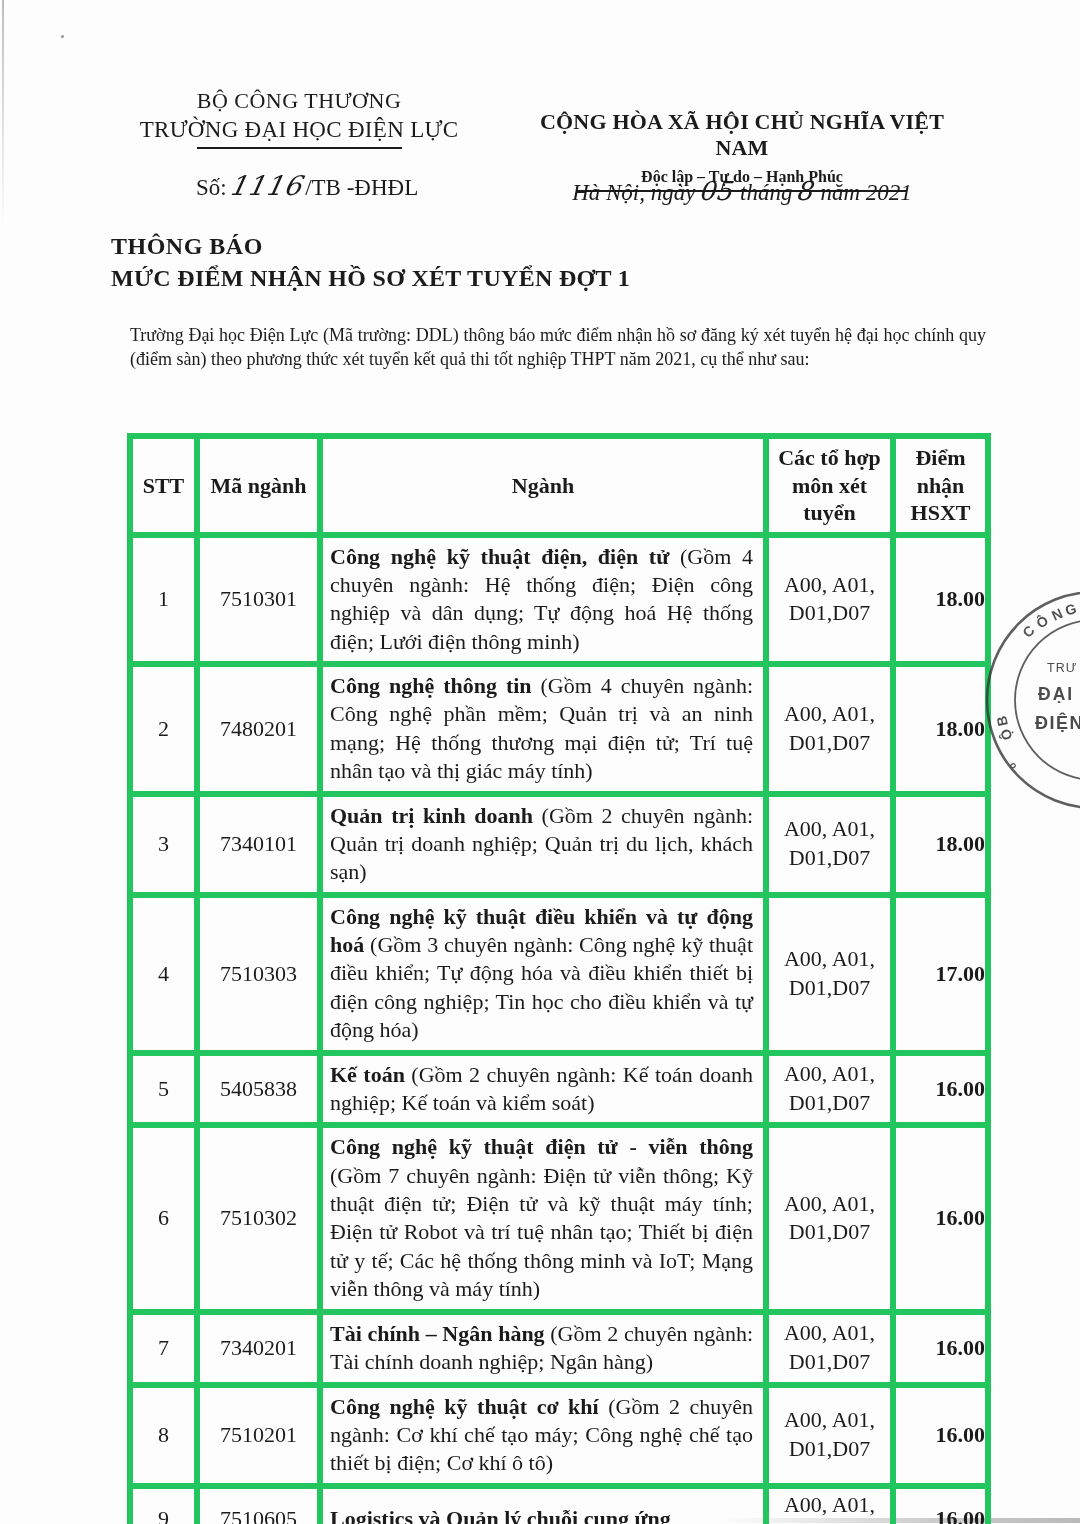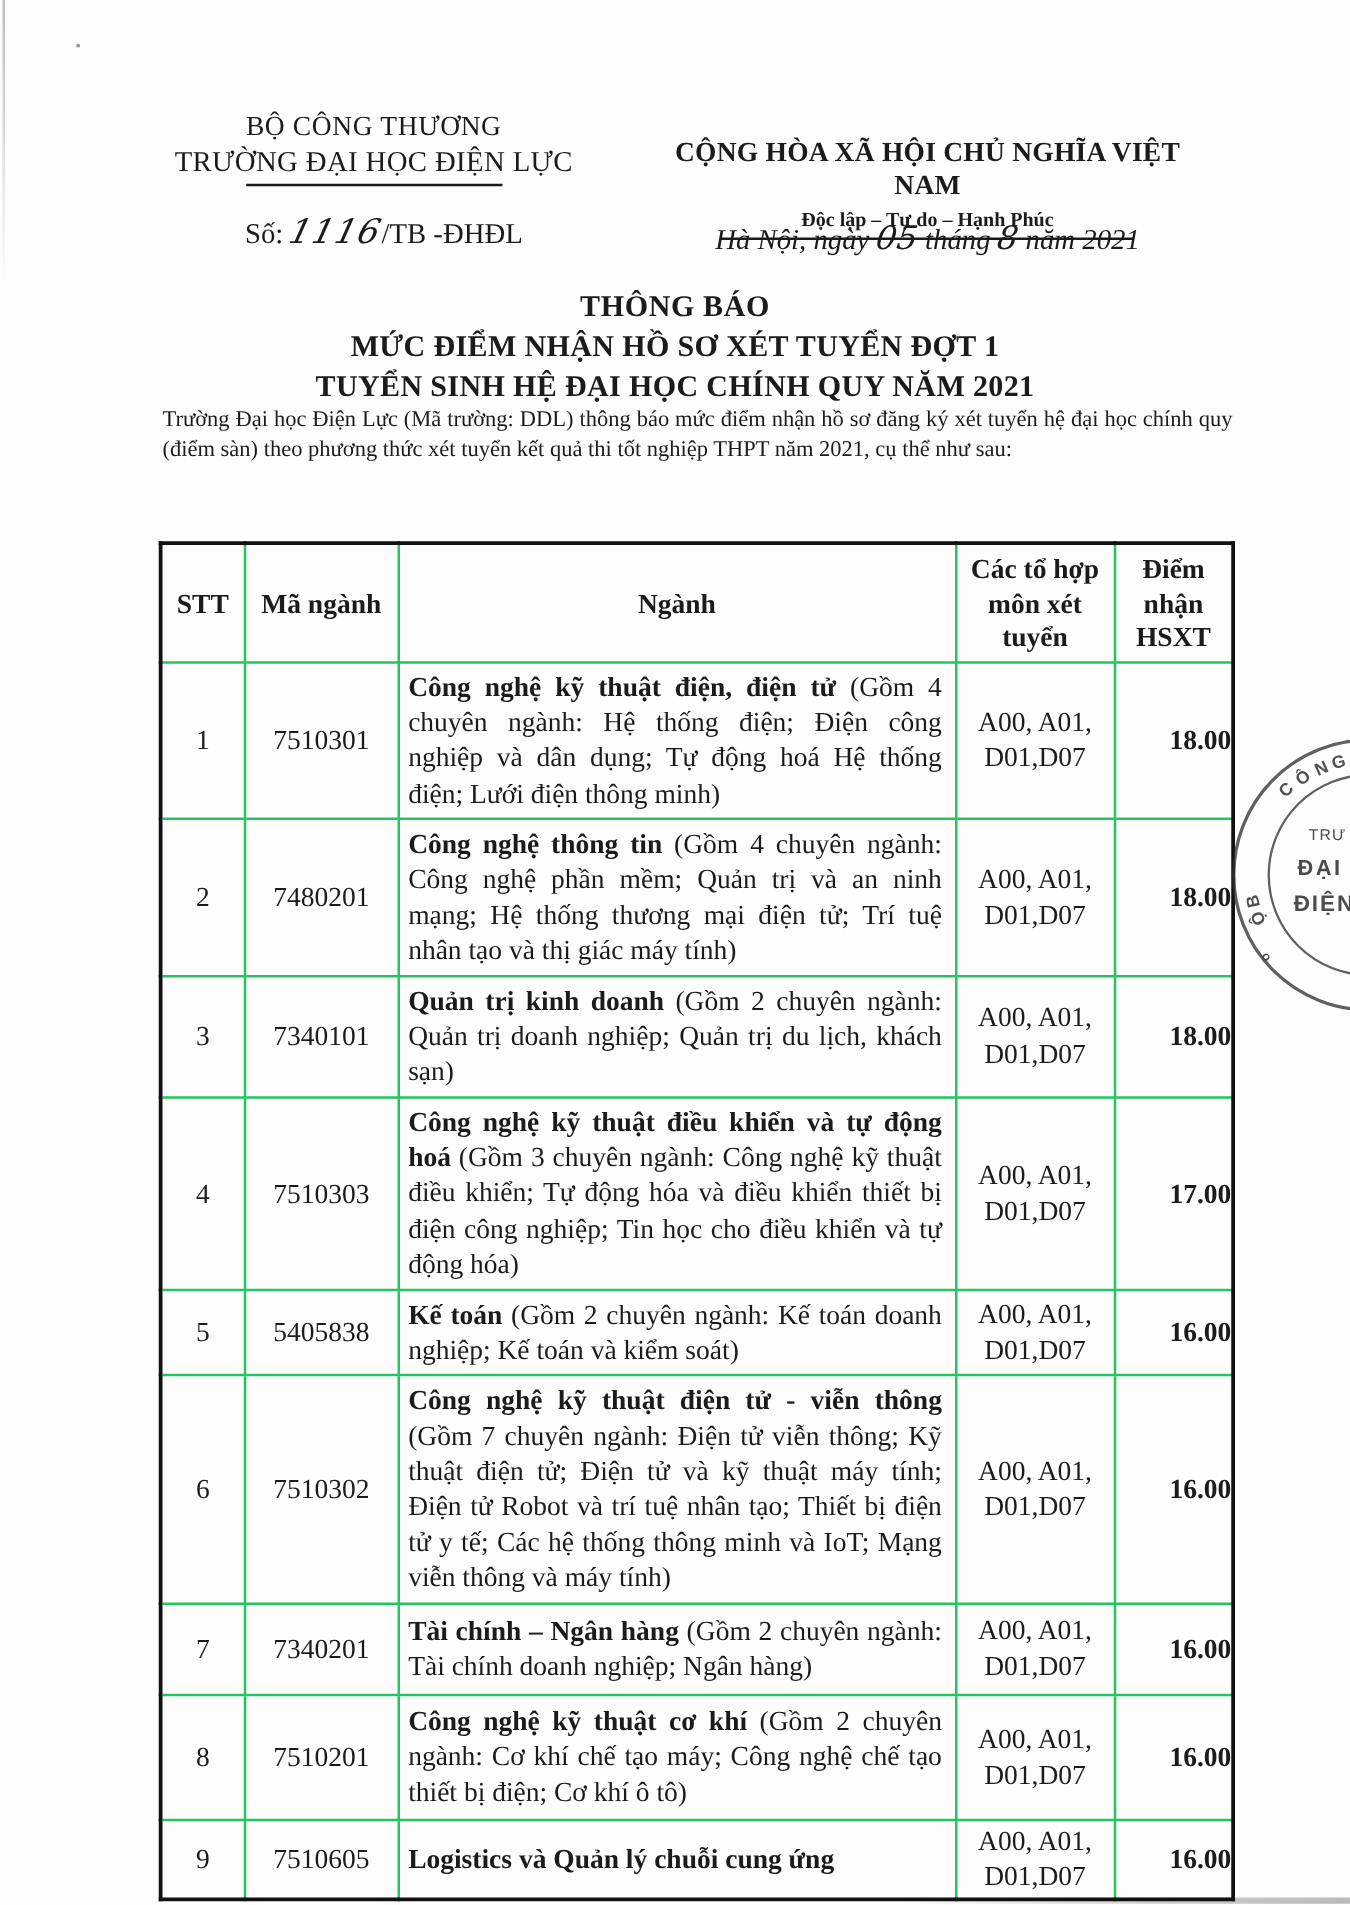--- a/index.html
+++ b/index.html
@@ -34,33 +34,33 @@
 
   .so-line { left:196px; top:172px; font-size:23px; }
   .hand { font-family:"DejaVu Serif",serif; font-style:italic; display:inline-block;
     transform:skewX(-14deg); font-size:27px; letter-spacing:1px; line-height:1; }
   .date-line { left:516px; top:176px; width:452px; text-align:center;
     font-style:italic; font-size:23px; }
   .hand-date { font-family:"DejaVu Serif",serif; font-size:26px; display:inline-block;
     transform:skewX(-8deg); }
 
   
-  .title-block { left:111px; top:233px; width:858px; text-align:center; font-weight:bold; }
+  .title-block { left:111px; top:233px; width:858px; font-weight:bold; }
   .title-block .t1 { font-size:24px; letter-spacing:.5px; }
   .title-block .t2 { font-size:24px; margin-top:5px; letter-spacing:.3px; }
   .title-block .t3 { font-size:24px; margin-top:5px; letter-spacing:.3px; }
 
   .intro { left:130px; top:324px; width:856px; font-size:18px;
     line-height:1.32; text-align:justify; }
 
   
   table.admissions { left:127px; top:433px; width:858px; border-collapse:collapse;
     table-layout:fixed; }
   table.admissions th, table.admissions td {
-    border:2px solid #22c55e; vertical-align:middle; }
+    border:6px solid #22c55e; vertical-align:middle; }
   table.admissions { border:3px solid #111; }
   th.h { font-size:22px; font-weight:bold; text-align:center; padding:5px 4px;
     line-height:1.25; height:84px; }
   col.c1{width:67px} col.c2{width:123px} col.c3{width:446px}
   col.c4{width:127px} col.c5{width:95px}
   td.c-stt, td.c-code, td.c-combo { font-size:22px; text-align:center; padding:2px 4px; }
   td.c-combo { line-height:1.3; }
   td.c-score { font-size:22px; font-weight:bold; text-align:right; }
   td.c-nganh { font-size:22px; text-align:justify; padding:5px 10px 5px 7px;
     line-height:1.29; }
@@ -97,21 +97,20 @@
   <span>Số: </span><span class="hand">1116</span><span>/TB -ĐHĐL</span>
 </div>
 
 <div class="abs date-line">
   <span>Hà Nội, ngày </span><span class="hand-date">05</span><span> tháng </span><span class="hand-date">8</span><span> năm 2021</span>
 </div>
 
 <div class="abs title-block">
   <div class="t1">THÔNG BÁO</div>
   <div class="t2">MỨC ĐIỂM NHẬN HỒ SƠ XÉT TUYỂN ĐỢT 1</div>
-  <div class="t3">TUYỂN SINH HỆ ĐẠI HỌC CHÍNH QUY NĂM 2021</div>
 </div>
 
 <p class="abs intro">Trường Đại học Điện Lực (Mã trường: DDL) thông báo mức điểm nhận hồ sơ đăng ký xét tuyển hệ đại học chính quy (điểm sàn) theo phương thức xét tuyển kết quả thi tốt nghiệp THPT năm 2021, cụ thể như sau:</p>
 
 <table class="abs admissions">
   <colgroup>
     <col class="c1">
       <col class="c2">
       <col class="c3">
       <col class="c4">

